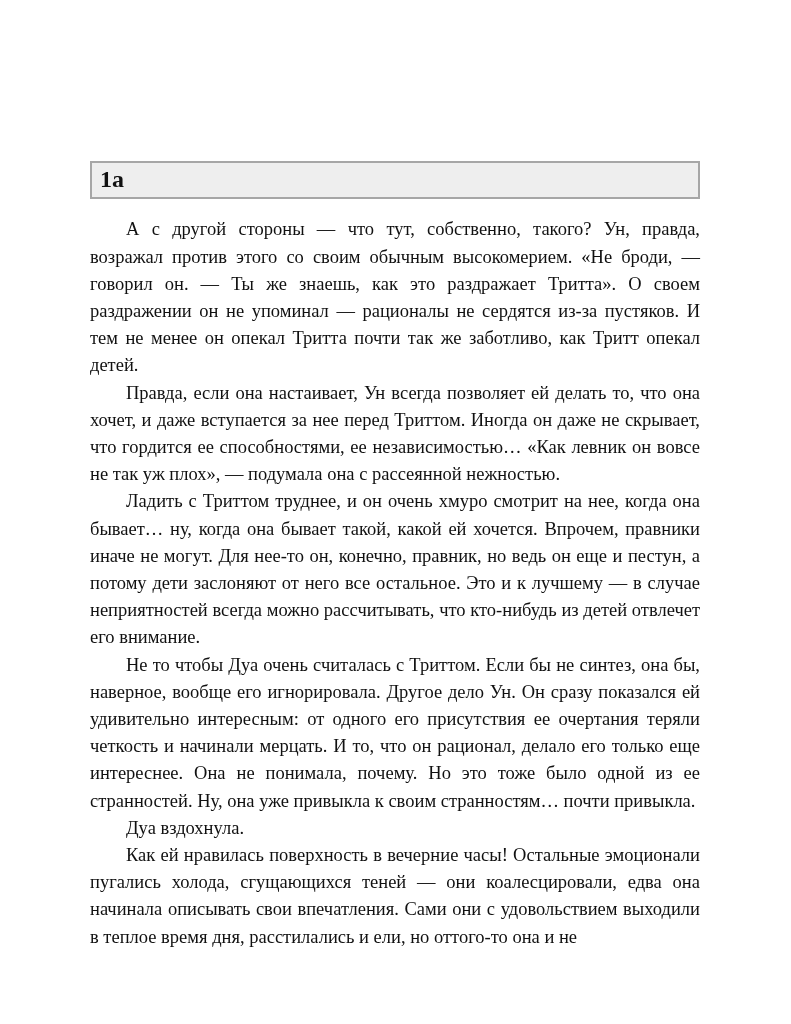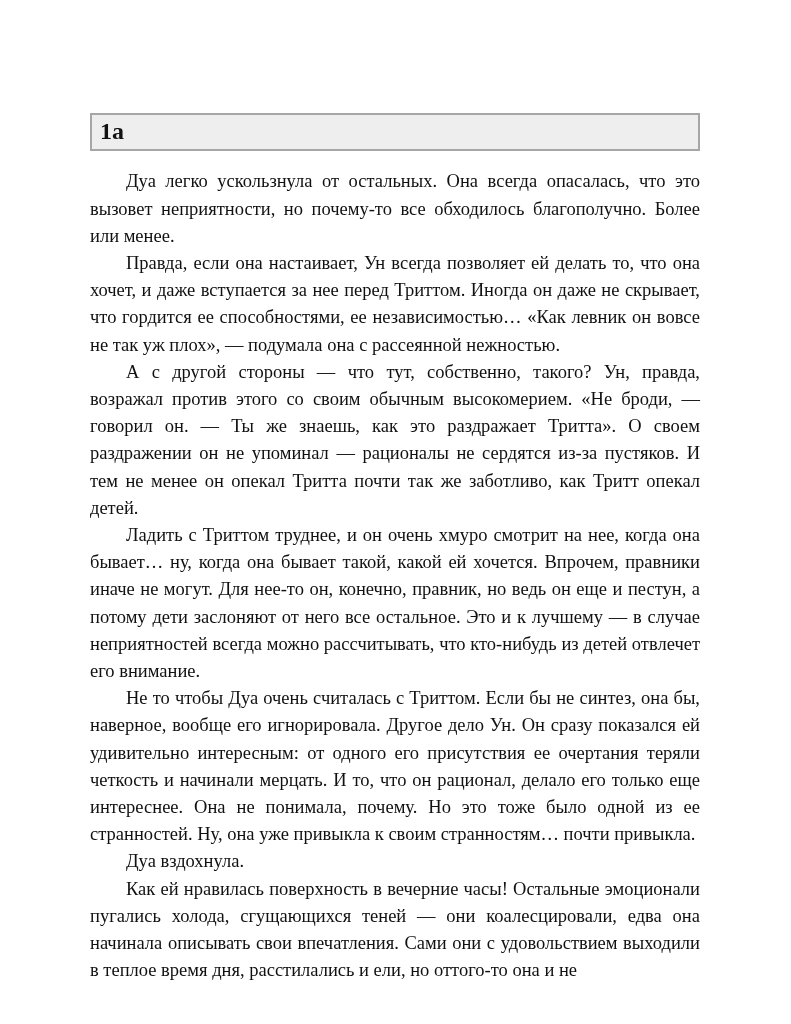--- a/index.html
+++ b/index.html
@@ -23,20 +23,21 @@
   .chapter-header {
     box-sizing: border-box;
     width: 100%;
     background: var(--header-bg, #eeeeee);
     border: 2px solid var(--header-border, #a6a6a6);
     padding: 3px 8px 5px 8px;
     font-size: 24px;
     font-weight: bold;
     color: var(--text-color, #111111);
     line-height: 1.1;
+    margin-top: 48px;
   }
   .text-block {
     margin-top: 17px;
     font-size: 18.5px;
     line-height: 27.2px;
     color: var(--text-color, #111111);
     text-align: justify;
   }
   .text-block p {
     margin: 0;
@@ -47,22 +48,21 @@
 </head>
 <body style="background: rgb(255, 255, 255);">
 
 <div class="page">
 
   <div class="chapter-header">
     <span>1a</span>
   </div>
 
   <div class="text-block">
-    <p>Дуа легко ускользнула от остальных. Она всегда опасалась, что это вызовет неприятности, но почему-то все обходилось благополучно. Более или менее.</p>
+    <p>А с другой стороны — что тут, собственно, такого? Ун, правда, возражал против этого со своим обычным высокомерием. «Не броди, — говорил он. — Ты же знаешь, как это раздражает Тритта». О своем раздражении он не упоминал — рационалы не сердятся из-за пустяков. И тем не менее он опекал Тритта почти так же заботливо, как Тритт опекал детей.</p>
     <p>Правда, если она настаивает, Ун всегда позволяет ей делать то, что она хочет, и даже вступается за нее перед Триттом. Иногда он даже не скрывает, что гордится ее способностями, ее независимостью… «Как левник он вовсе не так уж плох», — подумала она с рассеянной нежностью.</p>
-    <p>А с другой стороны — что тут, собственно, такого? Ун, правда, возражал против этого со своим обычным высокомерием. «Не броди, — говорил он. — Ты же знаешь, как это раздражает Тритта». О своем раздражении он не упоминал — рационалы не сердятся из-за пустяков. И тем не менее он опекал Тритта почти так же заботливо, как Тритт опекал детей.</p>
     <p>Ладить с Триттом труднее, и он очень хмуро смотрит на нее, когда она бывает… ну, когда она бывает такой, какой ей хочется. Впрочем, правники иначе не могут. Для нее-то он, конечно, правник, но ведь он еще и пестун, а потому дети заслоняют от него все остальное. Это и к лучшему — в случае неприятностей всегда можно рассчитывать, что кто-нибудь из детей отвлечет его внимание.</p>
     <p>Не то чтобы Дуа очень считалась с Триттом. Если бы не синтез, она бы, наверное, вообще его игнорировала. Другое дело Ун. Он сразу показался ей удивительно интересным: от одного его присутствия ее очертания теряли четкость и начинали мерцать. И то, что он рационал, делало его только еще интереснее. Она не понимала, почему. Но это тоже было одной из ее странностей. Ну, она уже привыкла к своим странностям… почти привыкла.</p>
     <p>Дуа вздохнула.</p>
     <p>Как ей нравилась поверхность в вечерние часы! Остальные эмоционали пугались холода, сгущающихся теней — они коалесцировали, едва она начинала описывать свои впечатления. Сами они с удовольствием выходили в теплое время дня, расстилались и ели, но оттого-то она и не</p>
   </div>
 
 </div>
 
 </body></html>

